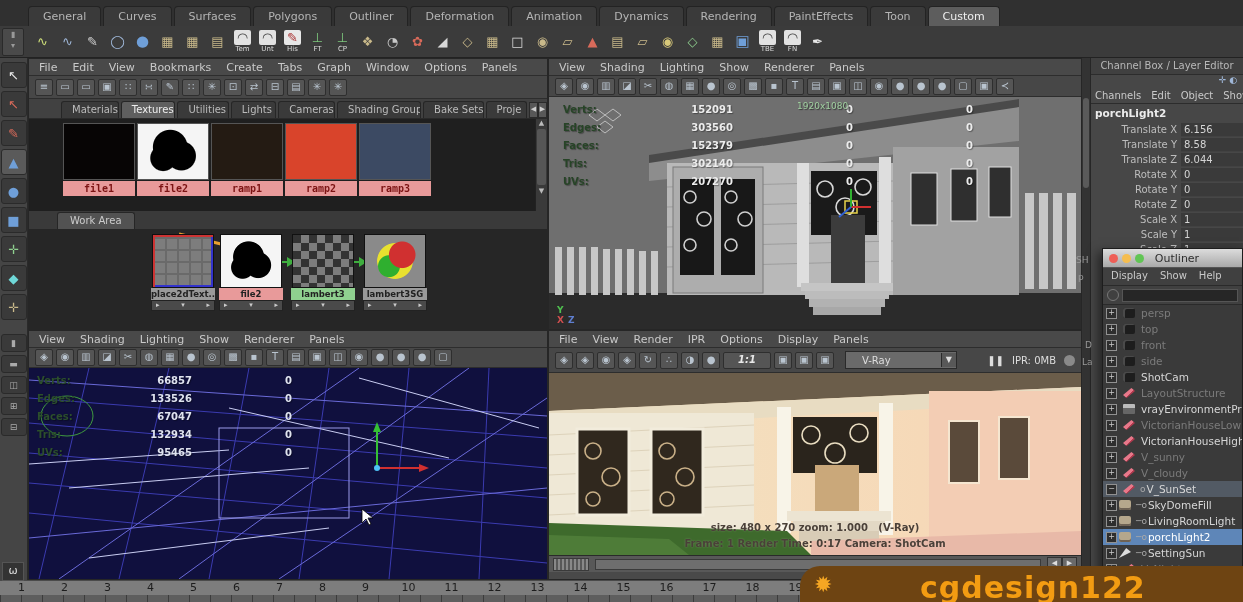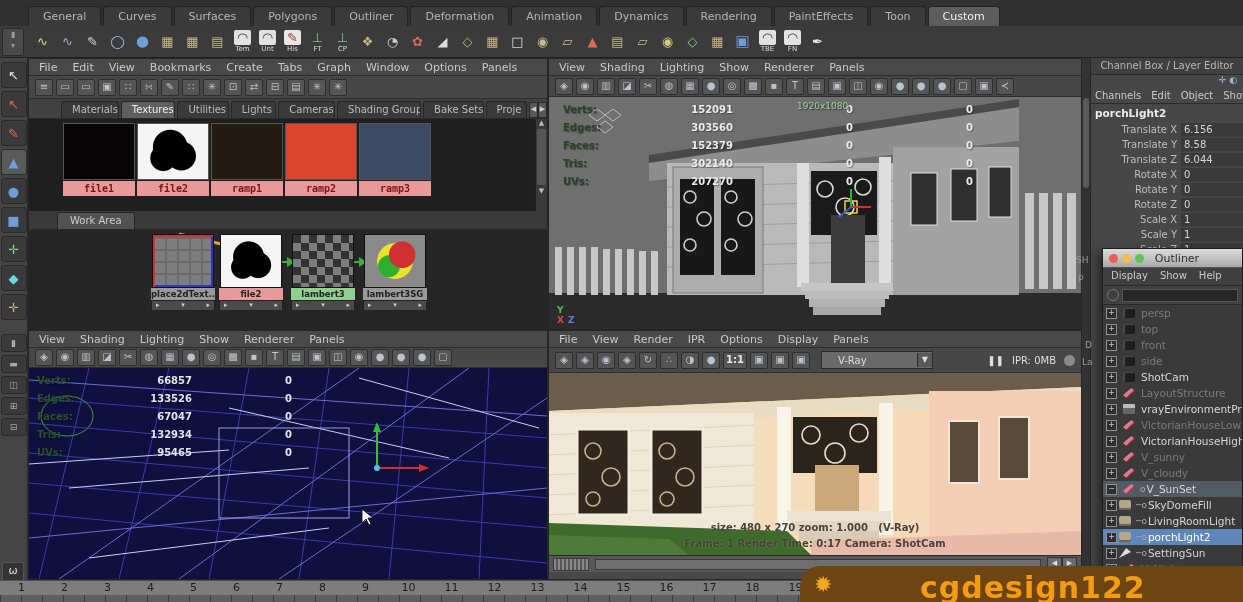--- a/index.html
+++ b/index.html
@@ -17,21 +17,21 @@
   
   #toolbox{left:0;top:58px;width:28px;height:522px;background:#454545;border-right:1px solid #2a2a2a;display:flex;flex-direction:column;align-items:center;padding-top:4px;box-sizing:border-box;}
   .tool{width:24px;height:24px;margin-bottom:3px;background:#3a3a3a;border:1px solid #2a2a2a;border-radius:3px;display:flex;align-items:center;justify-content:center;font-size:13px;flex:none;}
   .tool.sep{height:8px;background:none;border:none;}
   .tool.small{height:16px;font-size:9px;color:#aaa;}
   
   .menurow{display:flex;gap:15px;align-items:center;font-size:11px;color:#c9c9c9;padding:0 10px;height:16px;background:#494949;border-bottom:1px solid #2d2d2d;}
   .menuitem{white-space:nowrap;text-align:right;}
   .iconrow{display:flex;gap:3px;align-items:center;padding:0 6px;background:#474747;border-bottom:1px solid #2d2d2d;}
   .ticon{width:16px;height:15px;background:#555;border:1px solid #2e2e2e;border-radius:2px;color:#b9c4cf;font-size:10px;line-height:13px;text-align:center;flex:none;overflow:hidden;}
-  .ticon.wide{width:auto;padding:0 2px;color:#e8e8e8;font-weight:bold;}
+  .ticon.wide{width:auto;padding:0 14px;color:#e8e8e8;font-weight:bold;font-style:italic;}
   
   #hypershade{left:28px;top:58px;width:520px;height:272px;background:#494949;border:1px solid #262626;box-sizing:border-box;}
   #hs-toolbar{height:22px;}
   #hs-tabs{display:flex;align-items:flex-end;height:19px;background:#414141;border-bottom:1px solid #2a2a2a;padding-left:32px;}
   .htab{height:16px;line-height:16px;padding:0 10px;font-size:10px;color:#bbb;background:#3a3a3a;border:1px solid #262626;border-bottom:none;border-radius:3px 3px 0 0;margin-right:2px;white-space:nowrap;overflow:hidden;}
   .htab.active{background:#5f5f5f;color:#eee;}
   .scrbtn{width:9px;height:14px;background:#585858;border:1px solid #2a2a2a;color:#ccc;font-size:7px;line-height:13px;text-align:center;}
   #swatcharea{position:relative;height:92px;background:#1f1f1f;}
   .swatch{position:absolute;top:4px;width:72px;}
   .sw-img{width:72px;height:57px;border:1px solid #555;box-sizing:border-box;}

